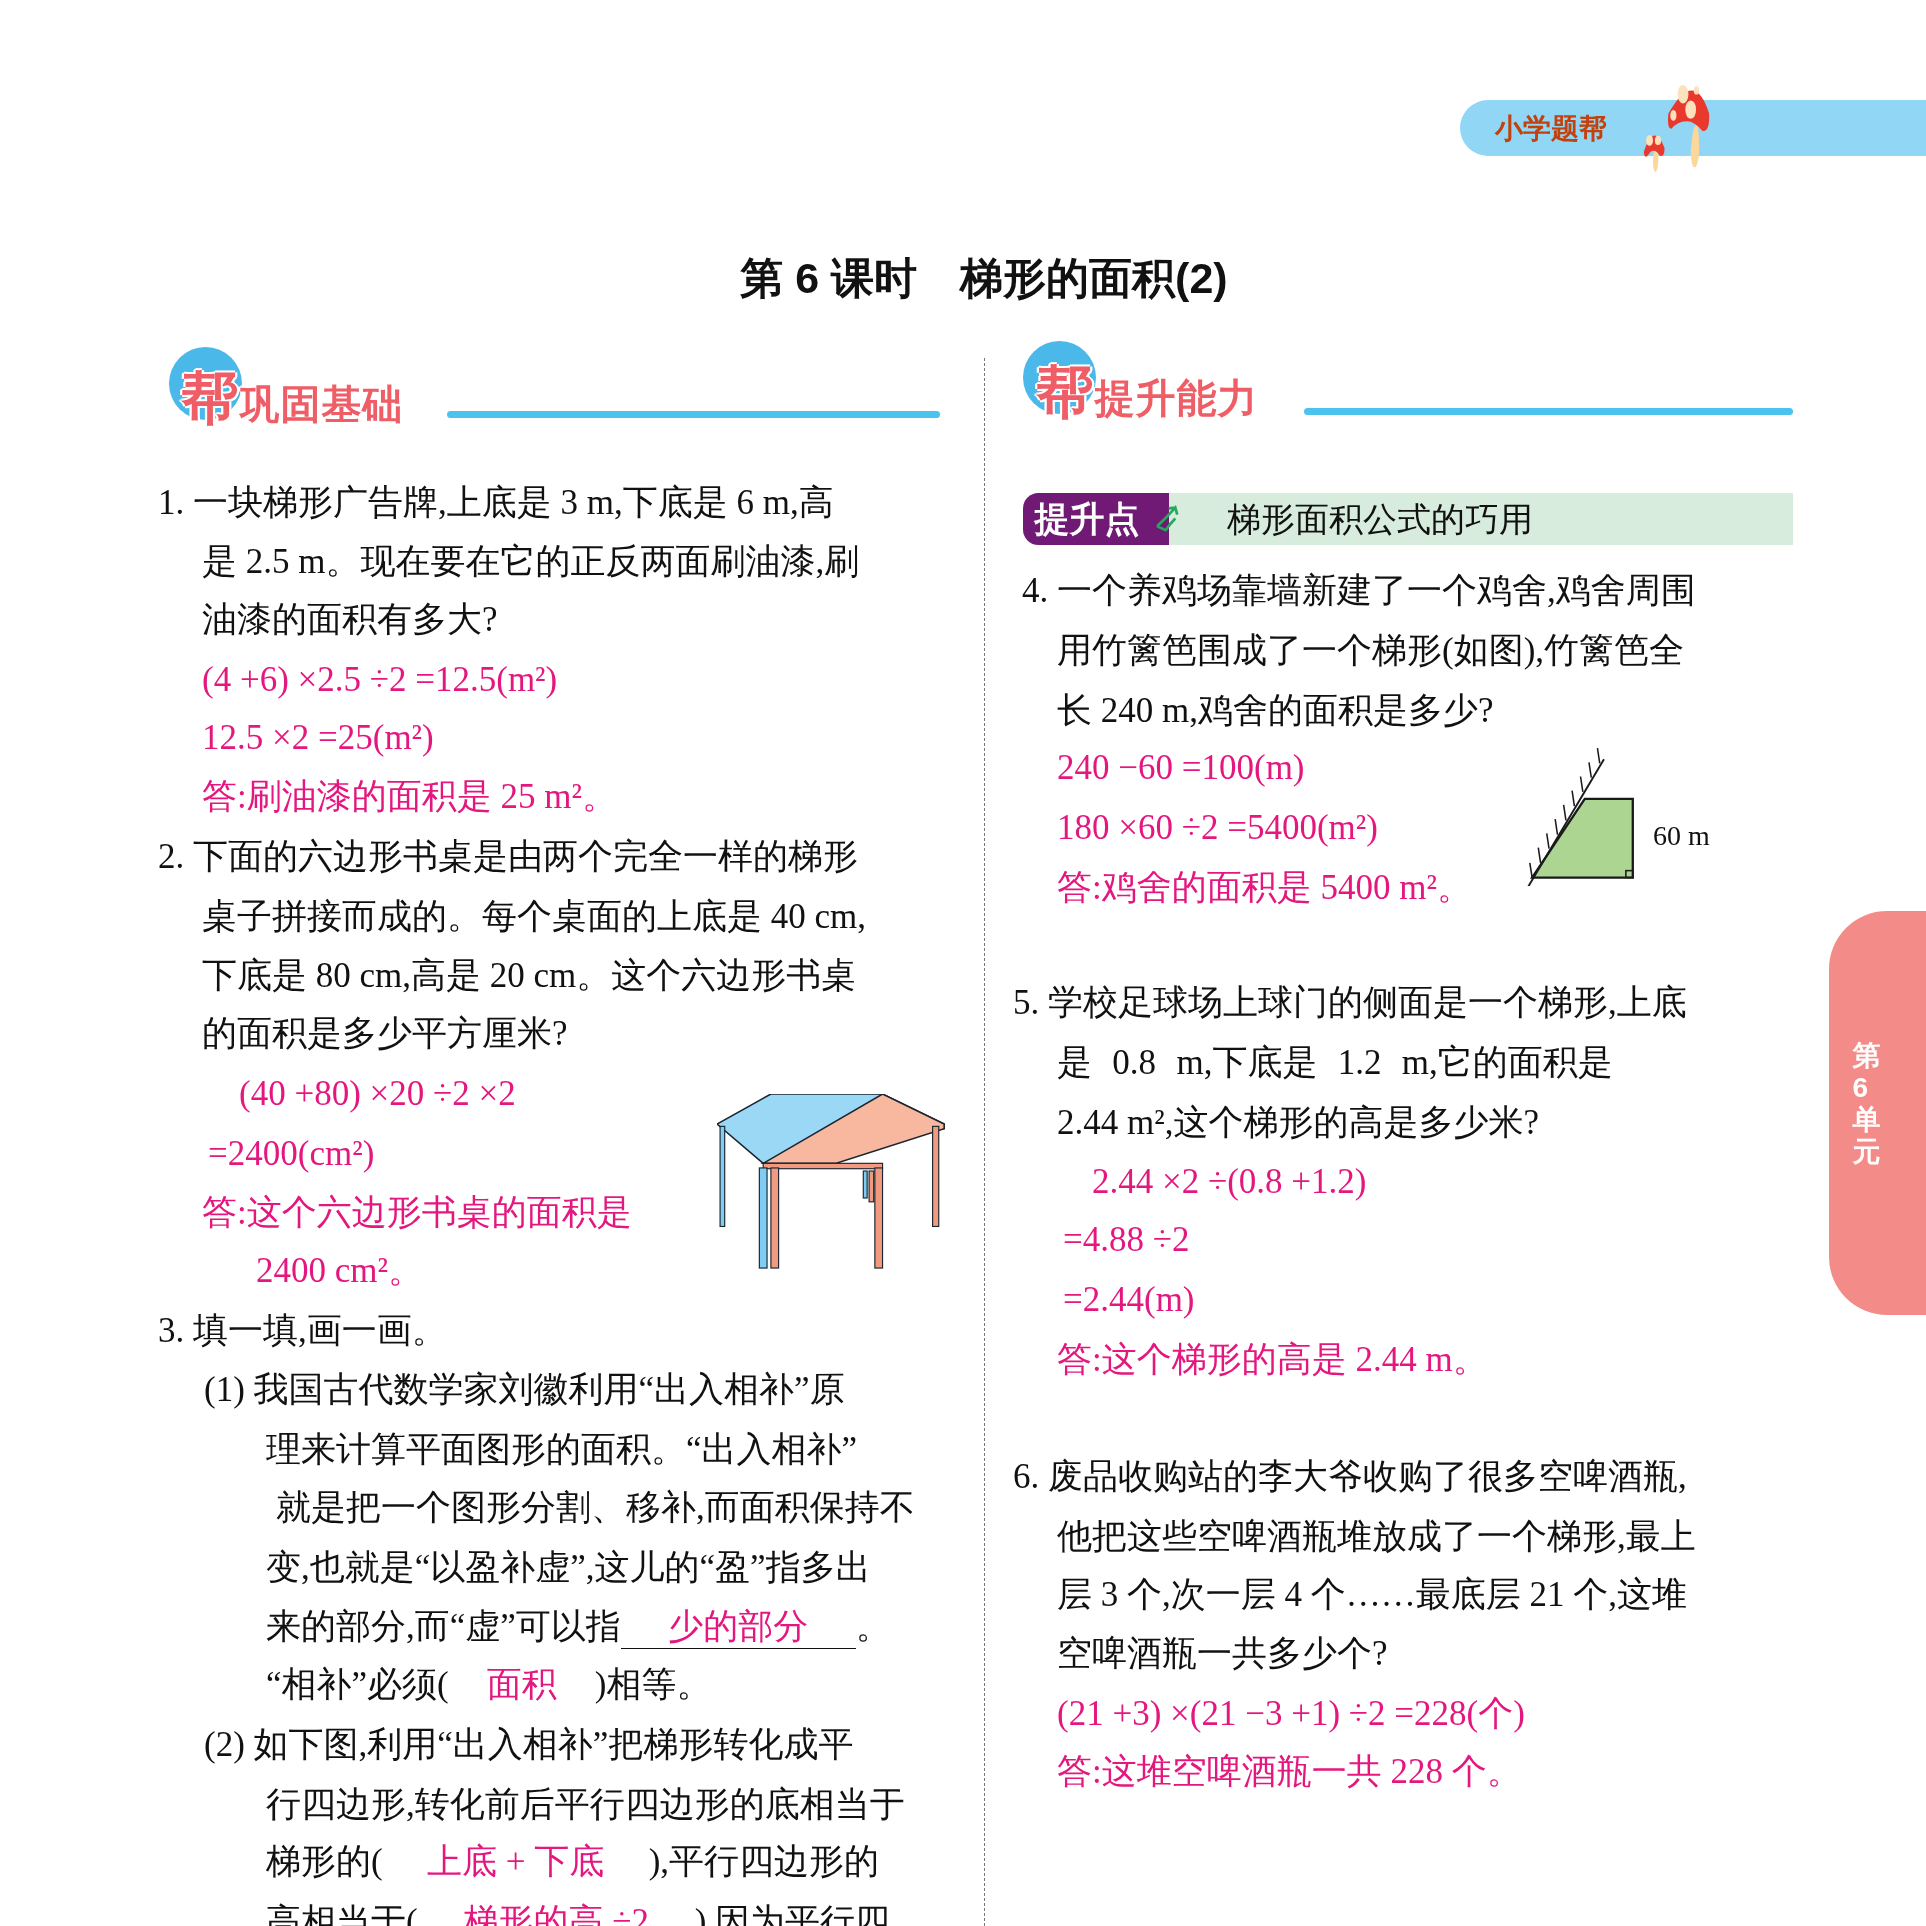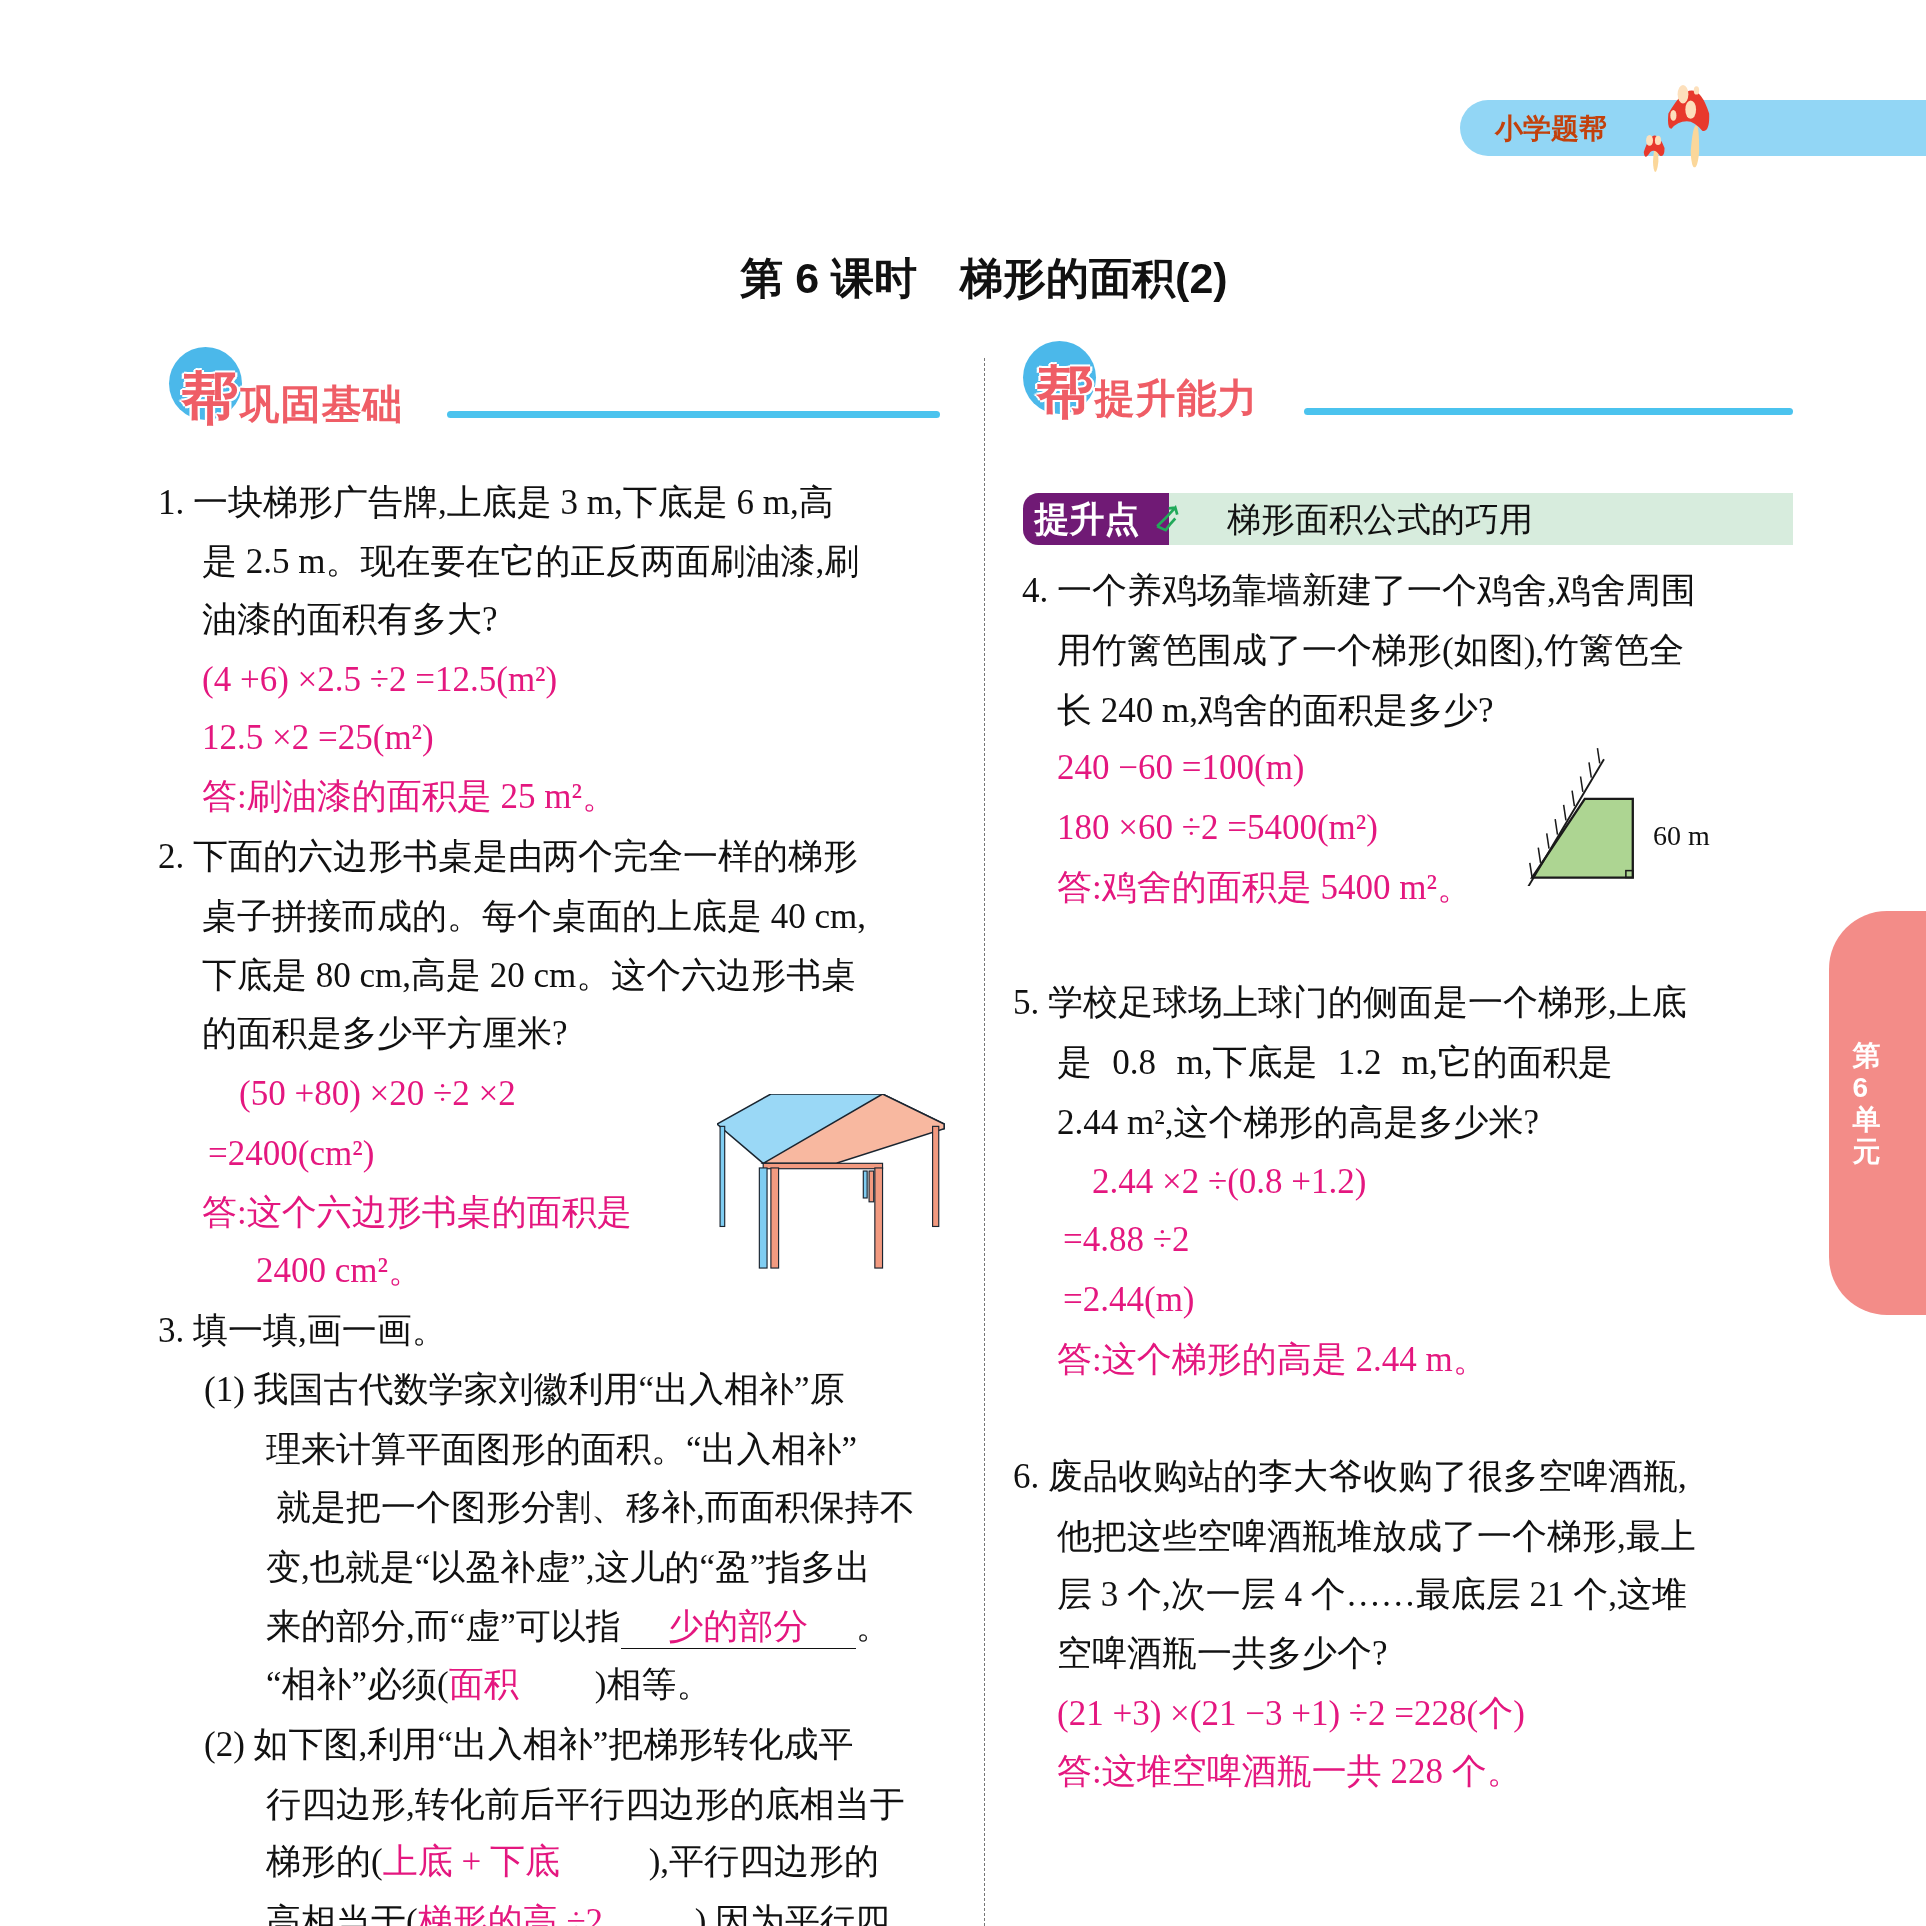--- a/index.html
+++ b/index.html
@@ -32,21 +32,21 @@
                    text-align:left; line-height:32px; font-family:"Liberation Sans","DejaVu Sans",sans-serif; }
 
   .tisheng { left:1023px; top:493px; width:770px; height:52px; }
   .tisheng-badge { left:0; top:0; width:146px; height:52px; background:#701a75; border-radius:15.4px 0 0 15.4px;
                    color:#fff; font-weight:bold; font-size:35px; line-height:52px; padding-left:11.6px; box-sizing:border-box;
                    font-family:"Liberation Sans","DejaVu Sans",sans-serif; }
   .tisheng-bg { left:146px; top:0; width:624px; height:52px; background:#d7ecdd; }
   .tisheng-text { left:204px; top:3.1px; font-size:34px; line-height:46px; font-family:"Liberation Sans","DejaVu Sans",sans-serif; }
 
   .blank-line { display:inline-block; border-bottom:1.5px solid #111; text-align:center; }
-  .paren-fill { display:inline-block; }
+  .paren-fill { display:inline-block; text-align:center; }
 </style>
 </head>
 <body>
 
 <div class="abs brand-bar"></div>
 <div class="abs brand-text">小学题帮</div>
 <svg class="abs" style="left:1633px;top:71px" width="100" height="108" viewBox="0 0 260 280">
   <path d="M150 210 Q155 140 165 140 Q172 140 172 210 Q168 250 160 250 Q152 250 150 210Z" fill="#fbd79a"></path>
   <path d="M92 110 Q160 -10 198 110 Q200 160 180 155 Q160 130 140 130 Q115 130 100 150 Q88 150 92 110Z" fill="#e8392c"></path>
   <ellipse cx="130" cy="60" rx="14" ry="24" fill="#fde0bc"></ellipse>
@@ -77,21 +77,21 @@
 <div class="line" style="left:202px;top:541px">是 2.5 m。现在要在它的正反两面刷油漆,刷</div>
 <div class="line" style="left:202px;top:599px">油漆的面积有多大?</div>
 <div class="line ans" style="left:202px;top:659px">(4 +6) ×2.5 ÷2 =12.5(m²)</div>
 <div class="line ans" style="left:202px;top:717px">12.5 ×2 =25(m²)</div>
 <div class="line ans" style="left:202px;top:776px">答:刷油漆的面积是 25 m²。</div>
 
 <div class="line" style="left:158px;top:836px">2. 下面的六边形书桌是由两个完全一样的梯形</div>
 <div class="line" style="left:202px;top:896px">桌子拼接而成的。每个桌面的上底是 40 cm,</div>
 <div class="line" style="left:202px;top:955px">下底是 80 cm,高是 20 cm。这个六边形书桌</div>
 <div class="line" style="left:202px;top:1013px">的面积是多少平方厘米?</div>
-<div class="line ans" style="left:239px;top:1073px">(50 +80) ×20 ÷2 ×2</div>
+<div class="line ans" style="left:239px;top:1073px">(40 +80) ×20 ÷2 ×2</div>
 <div class="line ans" style="left:208px;top:1133px">=2400(cm²)</div>
 <div class="line ans" style="left:202px;top:1192px">答:这个六边形书桌的面积是</div>
 <div class="line ans" style="left:256px;top:1250px">2400 cm²。</div>
 <svg class="abs" style="left:717px;top:1094px" width="231" height="181" viewBox="0 0 600 470">
   <polygon points="140,0 430,0 590,78 590,90 120,180 0,78" fill="#9ad8f6" stroke="#1a2530" stroke-width="4"></polygon>
   <polygon points="430,0 590,78 590,90 310,180 120,180" fill="#f8b8a0" stroke="#1a2530" stroke-width="4"></polygon>
   <rect x="120" y="180" width="310" height="14" fill="#f29a80" stroke="#1a2530" stroke-width="3"></rect>
   <rect x="8" y="84" width="12" height="260" fill="#7fcdf2" stroke="#1a2530" stroke-width="3"></rect>
   <rect x="110" y="192" width="20" height="260" fill="#7fcdf2" stroke="#1a2530" stroke-width="3"></rect>
   <rect x="140" y="192" width="20" height="260" fill="#f29a80" stroke="#1a2530" stroke-width="3"></rect>

